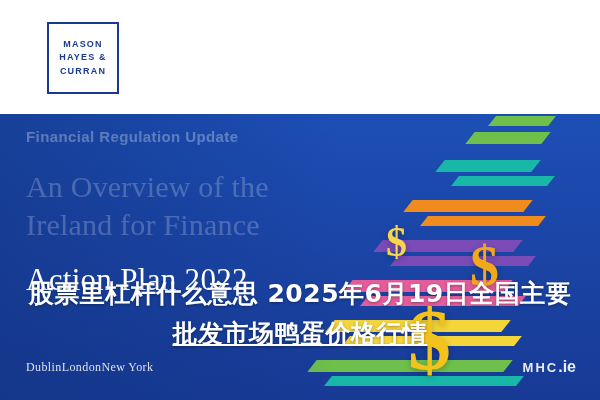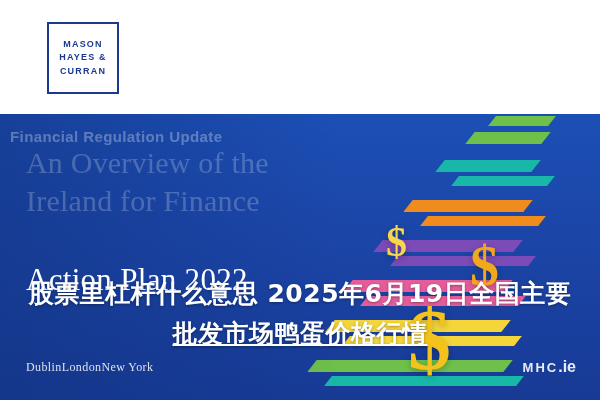--- a/index.html
+++ b/index.html
@@ -95,21 +95,21 @@
     width: 360px;
     color: rgba(255,255,255,0.22);
     font-family: "Liberation Serif", serif;
     font-size: 30px;
     line-height: 38px;
     font-weight: 400;
     letter-spacing: 0.2px;
   }
   .bg-sub {
     position: absolute;
-    left: 10px;
+    left: 26px;
     top: 14px;
     color: rgba(255,255,255,0.30);
     font-family: "Liberation Sans", sans-serif;
     font-size: 15px;
     font-weight: 700;
     letter-spacing: 0.4px;
   }
   .action-plan {
     position: absolute;
     left: 26px;
@@ -198,21 +198,21 @@
     </div>
 
     <div class="dollar d3">$</div>
     <div class="dollar d2">$</div>
     <div class="dollar d1">$</div>
 
     <div class="art-left-shade"></div>
 
     <div class="bg-sub">Financial Regulation Update</div>
     <div class="bg-headline">
-      <div style="margin-top:20px;">An Overview of the</div>
+      <div style="margin-top:44px;">An Overview of the</div>
       <div>Ireland for Finance</div>
     </div>
     <div class="action-plan">Action Plan 2022</div>
 
     <div class="cities">
       <span>Dublin</span>
       <span>London</span>
       <span>New York</span>
     </div>
 

